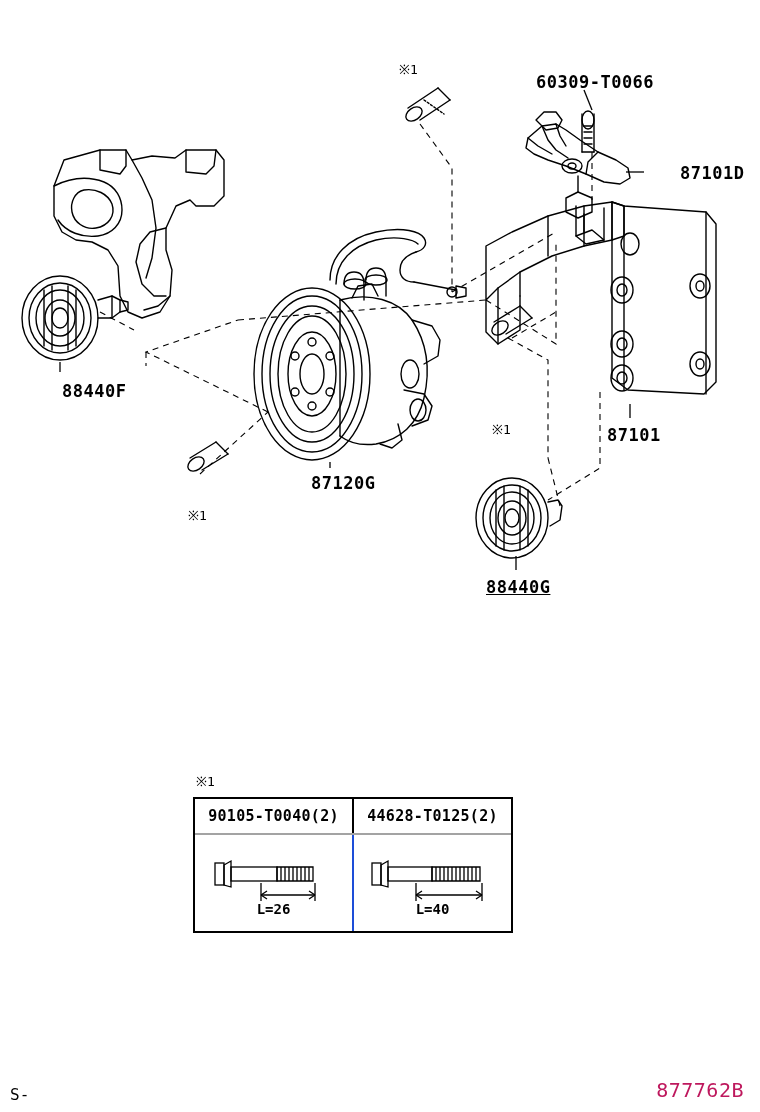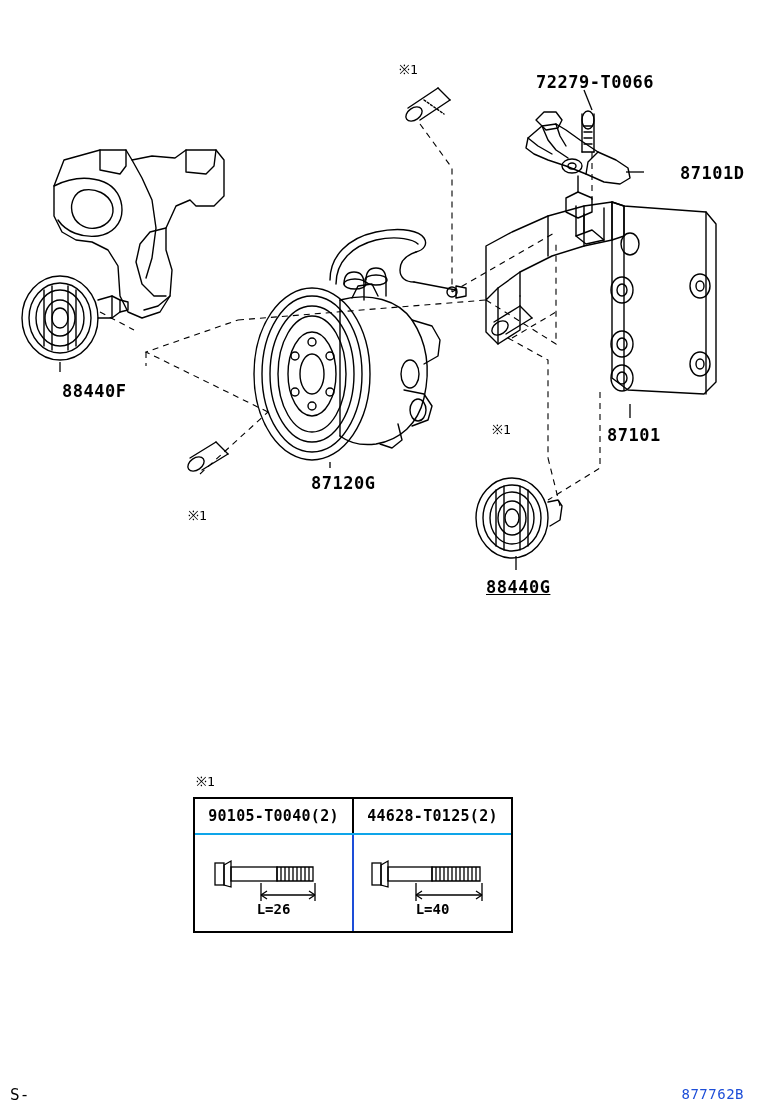--- a/index.html
+++ b/index.html
@@ -41,23 +41,23 @@
     font-family: "DejaVu Sans Mono", monospace;
     font-size: 13px;
     color: #000;
     white-space: nowrap;
   }
   .footer-code {
     position: absolute;
     right: 16px;
     bottom: 10px;
     font-family: "DejaVu Sans Mono", monospace;
-    font-size: 14px;
+    font-size: 20px;
     letter-spacing: 0.5px;
-    color: #1d4ed8;
+    color: #be185d;
   }
   .footer-left {
     position: absolute;
     left: 10px;
     bottom: 8px;
     font-family: "DejaVu Sans Mono", monospace;
     font-size: 16px;
     color: #000;
   }
   
@@ -69,21 +69,21 @@
     height: 136px;
     border: 2px solid #000;
     box-sizing: border-box;
     display: flex;
     flex-direction: column;
     background: #fff;
   }
   .bt-header-row {
     display: flex;
     height: 34px;
-    border-bottom: 2px solid #0ea5e9;
+    border-bottom: 2px solid #a3a3a3;
   }
   .bt-body-row {
     display: flex;
     flex: 1;
   }
   .bt-cell {
     flex: 1;
     display: flex;
     align-items: center;
     justify-content: center;
@@ -304,21 +304,21 @@
       <path d="M60,362 L60,372"></path>
       <path d="M330,462 L330,468"></path>
     </g>
   </svg>
 
   <div class="lbl" style="left:26px; top:381px;margin-left:36px;">88440F</div>
   <div class="lbl" style="left:311px; top:473px;">87120G</div>
   <div class="lbl" style="left:486px; top:577px;text-decoration:underline;">88440G</div>
   <div class="lbl" style="left:607px; top:425px;">87101</div>
   <div class="lbl" style="left:680px; top:163px;">87101D</div>
-  <div class="lbl" style="left:536px; top:72px;">72279-T0066</div>
+  <div class="lbl" style="left:536px; top:72px;">60309-T0066</div>
 
   <div class="lbl-small" style="left:399px; top:60px;">※1</div>
   <div class="lbl-small" style="left:492px; top:420px;">※1</div>
   <div class="lbl-small" style="left:188px; top:506px;">※1</div>
 
   <div class="legend-mark">※1</div>
 
   <div id="bolt-table">
     <div class="bt-header-row">
       <div class="bt-cell divider">90105-T0040(2)</div>

